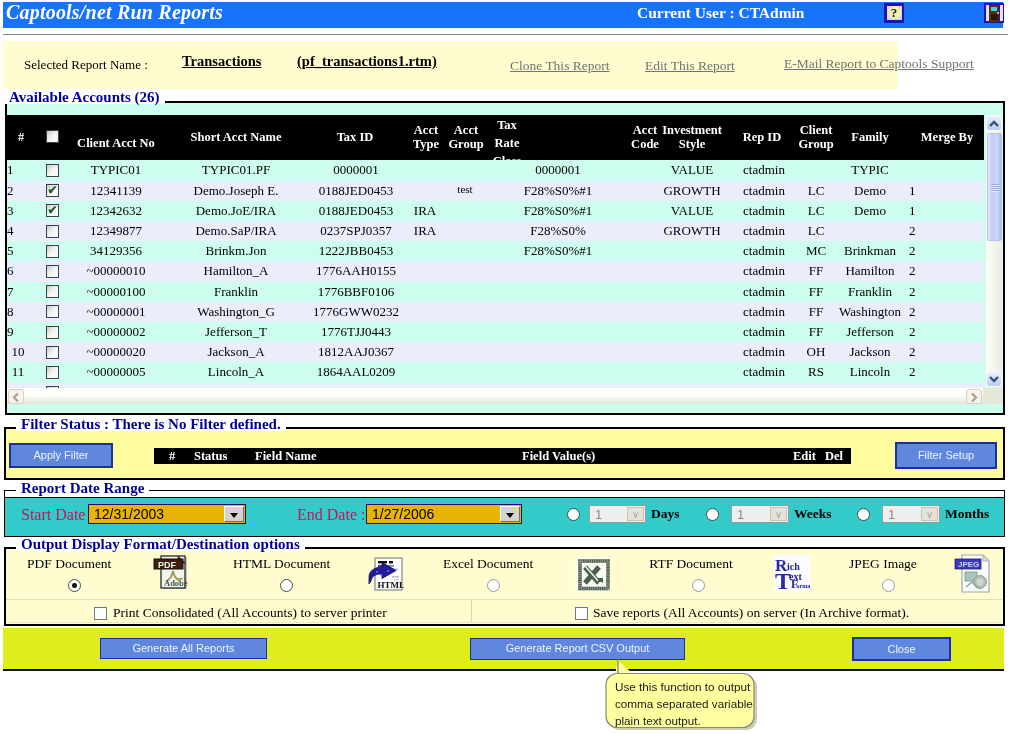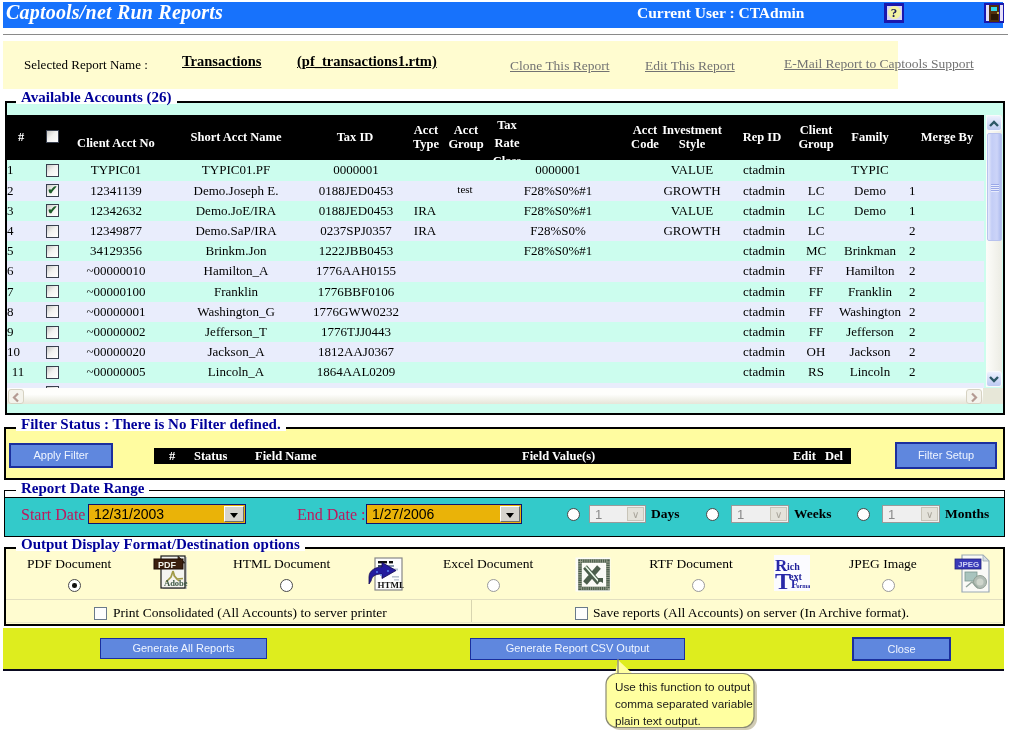--- a/index.html
+++ b/index.html
@@ -89,21 +89,21 @@
 <div class="abs" id="band1">
  <span style="left:21px;top:16px;font-size:13px">Selected Report Name :</span>
  <span style="left:179px;top:12px;font-size:14.5px;font-weight:bold;text-decoration:underline">Transactions</span>
  <span style="left:294px;top:12px;font-size:14.5px;font-weight:bold;text-decoration:underline">(pf_transactions1.rtm)</span>
  <span class="link" style="left:507px;top:17px">Clone This Report</span>
  <span class="link" style="left:642px;top:17px">Edit This Report</span>
  <span class="link" style="left:781px;top:15px">E-Mail Report to Captools Support</span>
 </div>
 
 <div class="fs" id="fs1"></div>
-<div class="legend" style="left:16px;top:90px">Available Accounts (26)</div>
+<div class="legend" style="left:4px;top:90px">Available Accounts (26)</div>
 <div class="abs" id="thead"></div>
 <div class="hl abs" style="left:-29.0px;top:129.5px;width:100px;line-height:14px">#</div>
 <div class="hl abs" style="left:66.0px;top:136px;width:100px;line-height:14px">Client Acct No</div>
 <div class="hl abs" style="left:186.0px;top:129.5px;width:100px;line-height:14px">Short Acct Name</div>
 <div class="hl abs" style="left:305.0px;top:129.5px;width:100px;line-height:14px">Tax ID</div>
 <div class="hl abs" style="left:376.0px;top:122.5px;width:100px;line-height:14px">Acct<br>Type</div>
 <div class="hl abs" style="left:416.0px;top:122.5px;width:100px;line-height:14px">Acct<br>Group</div>
 <div class="hl abs" style="left:457.0px;top:115.5px;width:100px;line-height:18px">Tax<br>Rate<br>Class</div>
 <div class="hl abs" style="left:595.0px;top:122.5px;width:100px;line-height:14px">Acct<br>Code</div>
 <div class="hl abs" style="left:642.0px;top:122.5px;width:100px;line-height:14px">Investment<br>Style</div>
@@ -214,21 +214,21 @@
     <span class="cb" style="left:39px;top:3.5px"></span>
     <span class="c" style="left:49px;width:120px">~00000002</span>
     <span class="c" style="left:169px;width:120px">Jefferson_T</span>
     <span class="c" style="left:289px;width:120px">1776TJJ0443</span>
     <span class="c" style="left:736px;width:60px;text-align:left">ctadmin</span>
     <span class="c" style="left:789px;width:40px">FF</span>
     <span class="c" style="left:813px;width:100px">Jefferson</span>
     <span class="c" style="left:902px;width:20px;text-align:left">2</span>
   </div>
 <div class="row even" style="top:342.2px">
-    <span class="c" style="left:0px;width:22px;text-align:left">10</span>
+    <span class="c" style="left:0px;width:22px;text-align:center">10</span>
     <span class="cb" style="left:39px;top:3.5px"></span>
     <span class="c" style="left:49px;width:120px">~00000020</span>
     <span class="c" style="left:169px;width:120px">Jackson_A</span>
     <span class="c" style="left:289px;width:120px">1812AAJ0367</span>
     <span class="c" style="left:736px;width:60px;text-align:left">ctadmin</span>
     <span class="c" style="left:789px;width:40px">OH</span>
     <span class="c" style="left:813px;width:100px">Jackson</span>
     <span class="c" style="left:902px;width:20px;text-align:left">2</span>
   </div>
 <div class="row odd" style="top:362.4px">

